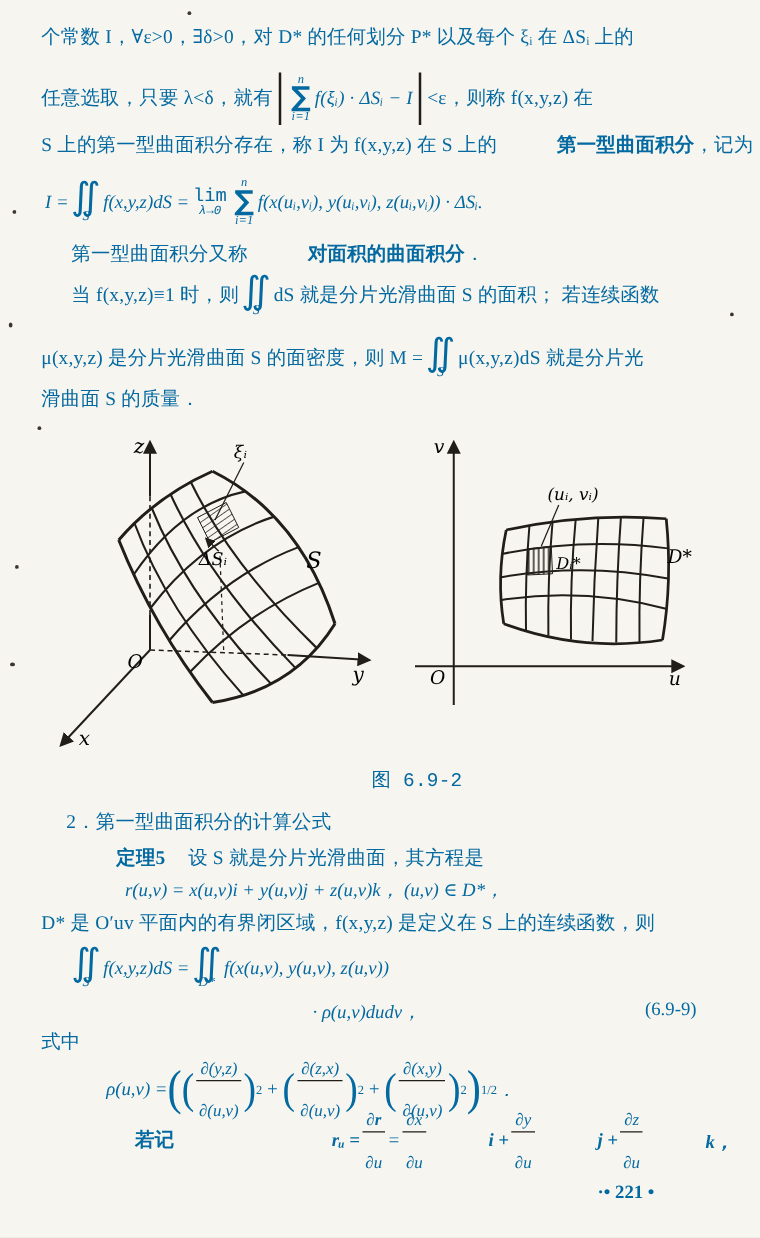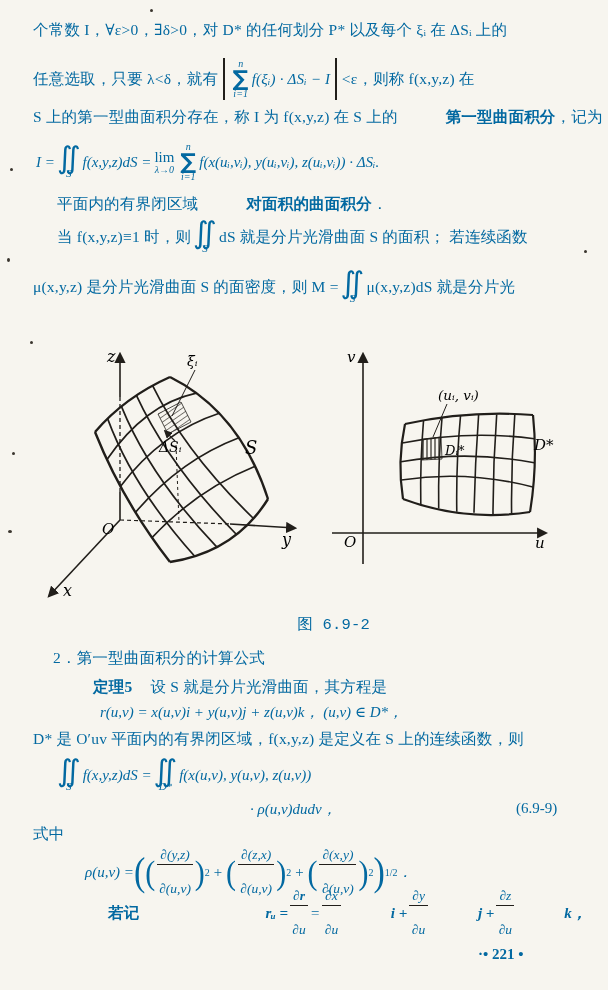--- a/index.html
+++ b/index.html
@@ -12,21 +12,21 @@
   
   .iint{display:inline-flex;flex-direction:column;align-items:center;vertical-align:middle;margin:0 2px;}
   .iint .glyph{font-family:"DejaVu Sans",sans-serif;font-size:30px;line-height:.85;}
   .iint .isub{font-size:11px;font-style:italic;line-height:1;margin-top:-2px;}
   
   .sum{display:inline-flex;flex-direction:column;align-items:center;vertical-align:middle;margin:0 3px;}
   .sum .stop{font-size:10px;font-style:italic;line-height:1;}
   .sum .glyph{font-family:"DejaVu Sans",sans-serif;font-size:22px;line-height:.95;font-weight:bold;}
   .sum .sbot{font-size:10px;font-style:italic;line-height:1;}
   
-  .lim{display:inline-flex;flex-direction:column;align-items:center;vertical-align:middle;margin:0 3px;}
+  .lim{display:inline-flex;flex-direction:column;align-items:center;vertical-align:middle;margin:0 3px;font-family:Liberation Mono, monospace;}
   .lim .ltop{font-size:15px;line-height:1;}
   .lim .lbot{font-size:10px;font-style:italic;line-height:1;}
   .bar{display:inline-block;width:1.5px;height:42px;background:#211e1a;margin:0 5px;}
   .mtx{font-size:15px;font-style:italic;}
   
   .frac{display:inline-flex;flex-direction:column;align-items:center;vertical-align:middle;margin:0 2px;font-style:italic;font-size:13.5px;}
   .frac .num{padding:0 3px 1px;border-bottom:1.4px solid #211e1a;line-height:1.05;}
   .frac .den{padding-top:17px;line-height:1.05;}
   .paren{font-size:30px;font-weight:400;transform:scaleY(1.15);display:inline-block;line-height:1;}
   .paren.outer{font-size:34px;}
@@ -71,39 +71,40 @@
     </span>
     <span class="sum">
       <span class="stop">n</span>
       <span class="glyph">∑</span>
       <span class="sbot">i=1</span>
     </span>
     <span class="mtx">f(x(uᵢ,vᵢ), y(uᵢ,vᵢ), z(uᵢ,vᵢ)) · ΔSᵢ.</span>
   </div>
 
   <div class="abs ln" style="left:57px;top:194px;">
-    <span>平面内的有界闭区域</span><span class="b">对面积的曲面积分</span><span>．</span>
+    <span>第一型曲面积分又称</span><span class="b">对面积的曲面积分</span><span>．</span>
   </div>
 
   <div class="abs ln frow" style="left:57px;top:214px;height:46px;">
     <span>当 f(x,y,z)≡1 时，则</span>
     <span class="iint">
       <span class="glyph">∬</span>
       <span class="isub">S</span>
     </span>
     <span>dS 就是分片光滑曲面 S 的面积； 若连续函数</span>
   </div>
   <div class="abs ln frow" style="left:33px;top:264px;height:46px;">
     <span>μ(x,y,z) 是分片光滑曲面 S 的面密度，则 M =</span>
     <span class="iint">
       <span class="glyph">∬</span>
       <span class="isub">S</span>
     </span>
     <span>μ(x,y,z)dS 就是分片光</span>
   </div>
+  <div class="abs ln" style="left:33px;top:310px;">滑曲面 S 的质量．</div>
 
   <svg class="abs" style="left:25px;top:342px;" width="302" height="272" viewBox="0 0 302 272">
     <defs>
       <marker id="ah" viewBox="0 0 10 10" refX="8" refY="5" markerWidth="7" markerHeight="7" orient="auto">
         <path d="M0,0 L10,5 L0,10 z" fill="#211e1a"></path>
       </marker>
       <pattern id="hatchL" patternUnits="userSpaceOnUse" width="4.5" height="4.5" patternTransform="rotate(55)">
         <line x1="0" y1="0" x2="0" y2="4.5" stroke="#2a2721" stroke-width="1.2"></line>
       </pattern>
       <pattern id="hatchR" patternUnits="userSpaceOnUse" width="4" height="4">

